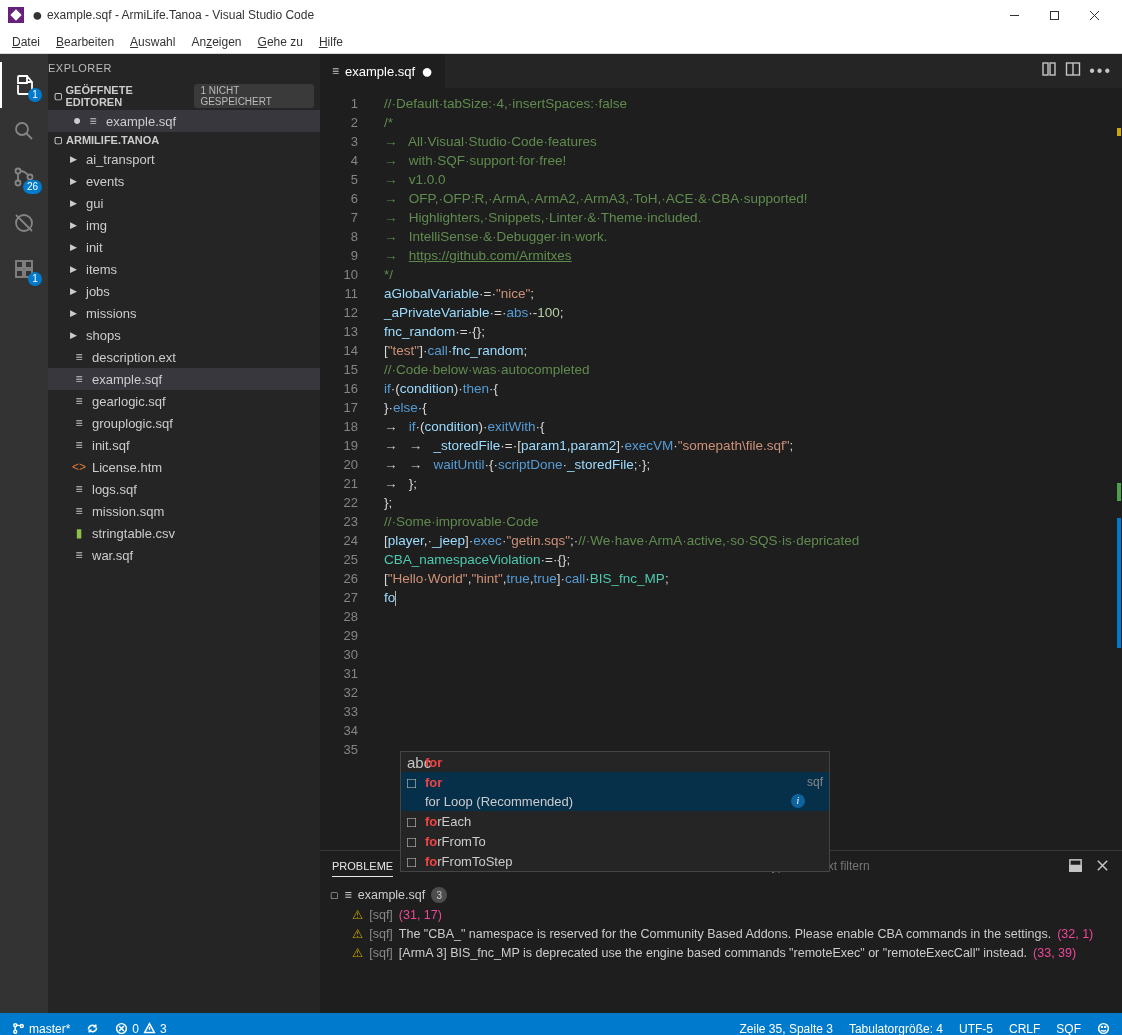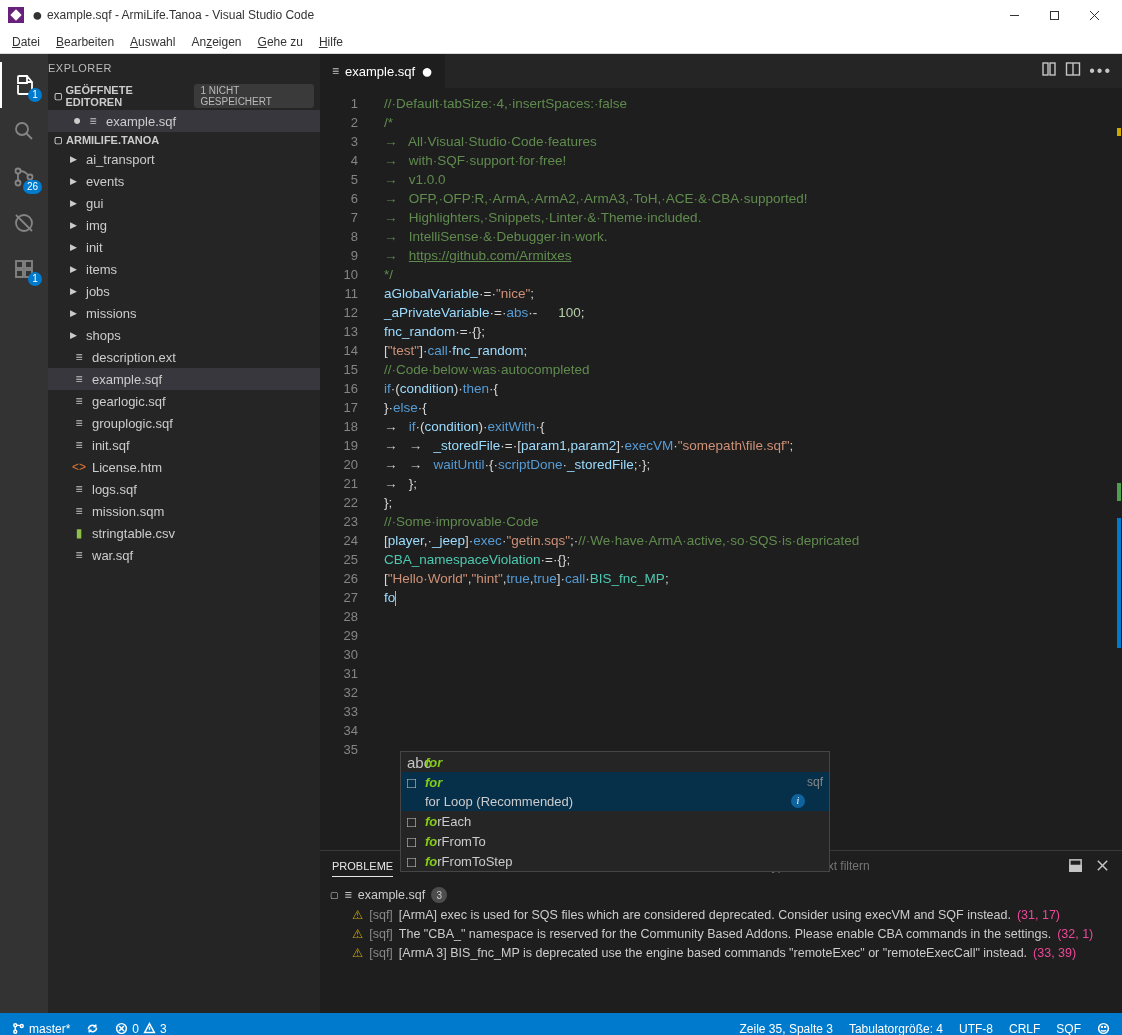--- a/index.html
+++ b/index.html
@@ -54,33 +54,33 @@
 .tab .tdot{ font-size:20px; line-height:1; color:#fff;}
 .tabs-right{ margin-left:auto; display:flex; align-items:center; gap:8px; padding-right:10px;}
 .tabs-right svg{width:16px;height:16px;stroke:#c5c5c5;fill:none;stroke-width:1.4;}
 .code-area{ flex:1; position:relative; font-family:Consolas,monospace; font-size:13.5px; overflow:hidden;}
 .gutter{ position:absolute; left:0; top:6px; width:56px; color:#858585; text-align:right; line-height:19px; font-size:13px;}
 .gutter div{ padding-right:18px; height:19px;}
 .code{ position:absolute; left:64px; right:20px; top:6px; line-height:19px; white-space:pre; }
 .minimap{ position:absolute; right:0; top:0; bottom:0; width:14px; background:#1e1e1e;}
 .minimap .mm{position:absolute;right:1px;width:4px;}
 .cg{color:#608b4e;} .cgu{color:#608b4e;text-decoration:underline;}
-.ck{color:#569cd6;} .cs{color:#ce9178;} .cn{color:#b5cea8;margin-left:21px;}
+.ck{color:#569cd6;} .cs{color:#ce9178;} .cn{color:#b5cea8;}
 .cv{color:#9cdcfe;} .cp{color:#d4d4d4;}
 .cc{color:#4ec9b0;} .ccursor{border-left:1px solid #aeafad; display:inline-block; height:15px; vertical-align:middle;}
 
 
 .complete{ position:absolute; left:400px; top:751px; background:#252526; border:1px solid #454545; width:430px; font-size:13px; z-index:10;}
 .complete .crow{ display:flex; align-items:center; height:20px; padding:0 6px; color:#ccc;}
 .complete .crow.sel{ background:#062f4a; }
 .complete .crow .cico{ width:18px; font-size:15px; color:#c5c5c5;}
 .complete .crow .tag{ margin-left:auto; color:#888; font-size:12px;}
 .complete .desc{ background:#062f4a; padding:2px 24px; color:#ccc; display:flex; }
 .complete .desc .i{margin-left:auto;width:14px;height:14px;border-radius:50%;background:#0e639c;color:#fff;font-size:10px;text-align:center;line-height:14px;font-style:italic;font-family:serif;}
-.hl{color:#84cc16;font-weight:600;font-style:italic;}
+.hl{color:#ef4444;font-weight:600;}
 
 
 .panel{ height:163px; background:#1e1e1e; border-top:1px solid #393939; display:flex; flex-direction:column;}
 .panel-tabs{ display:flex; align-items:center; height:30px; padding:0 12px; gap:24px; font-size:11px; color:#888;}
 .panel-tabs .pt{ padding:4px 0;}
 .panel-tabs .pt.act{ color:#e7e7e7; border-bottom:1px solid #e7e7e7;}
 .panel-tabs .filter{ margin-left:12px; background:#1e1e1e; border:none; color:#888; font-size:12px; width:200px;}
 .panel-tabs .pright{margin-left:auto;display:flex;gap:12px;color:#c5c5c5;}
 .panel-tabs .pright svg{width:15px;height:15px;stroke:#c5c5c5;fill:none;stroke-width:1.6;}
 .panel-body{ flex:1; padding:4px 10px; font-size:12.5px; overflow:hidden;}
@@ -359,21 +359,20 @@
         <div class="phdr">
           <span style="font-size:9px">▢</span>
           <span class="ico-lines">≡</span>
           <span>example.sqf</span>
           <span class="pc">3</span>
         </div>
         <div id="problems">
             <div class="prow">
               <span class="wicon">⚠</span>
               <span class="src">[sqf]</span>
-              <span>[ArmA] exec is used for SQS files which are considered deprecated. Consider using execVM and SQF instead.</span>
               <span class="pos">(31, 17)</span>
             </div>
             <div class="prow">
               <span class="wicon">⚠</span>
               <span class="src">[sqf]</span>
               <span>The "CBA_" namespace is reserved for the Community Based Addons. Please enable CBA commands in the settings.</span>
               <span class="pos">(32, 1)</span>
             </div>
             <div class="prow">
               <span class="wicon">⚠</span>
@@ -440,21 +439,21 @@
     <span>0</span>
     <svg viewBox="0 0 16 16">
         <path d="M8 2l6 11H2z"></path>
         <line x1="8" y1="6" x2="8" y2="10"></line>
       </svg>
     <span>3</span>
   </div>
   <div class="spacer"></div>
   <div class="sitem">Zeile 35, Spalte 3</div>
   <div class="sitem">Tabulatorgröße: 4</div>
-  <div class="sitem">UTF-8</div>
+  <div class="sitem">UTF-5</div>
   <div class="sitem">CRLF</div>
   <div class="sitem">SQF</div>
   <div class="sitem">
     <svg viewBox="0 0 16 16">
         <circle cx="8" cy="8" r="6"></circle>
         <circle cx="6" cy="6" r="0.6" fill="#fff"></circle>
         <circle cx="10" cy="6" r="0.6" fill="#fff"></circle>
         <path d="M5 10c1 1.5 5 1.5 6 0"></path>
       </svg>
   </div>

